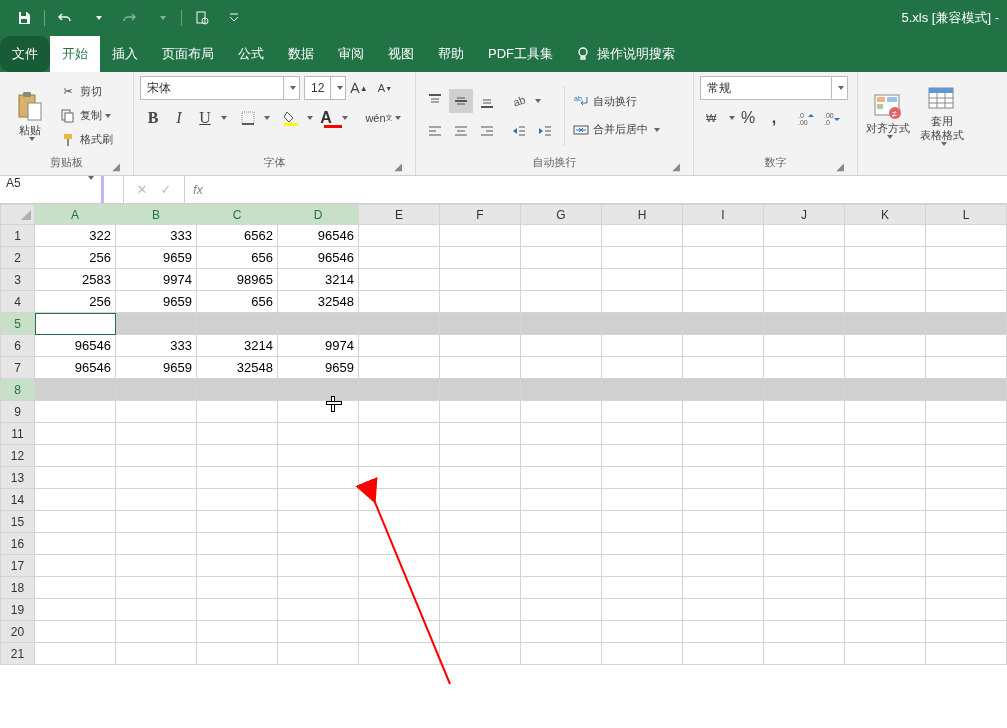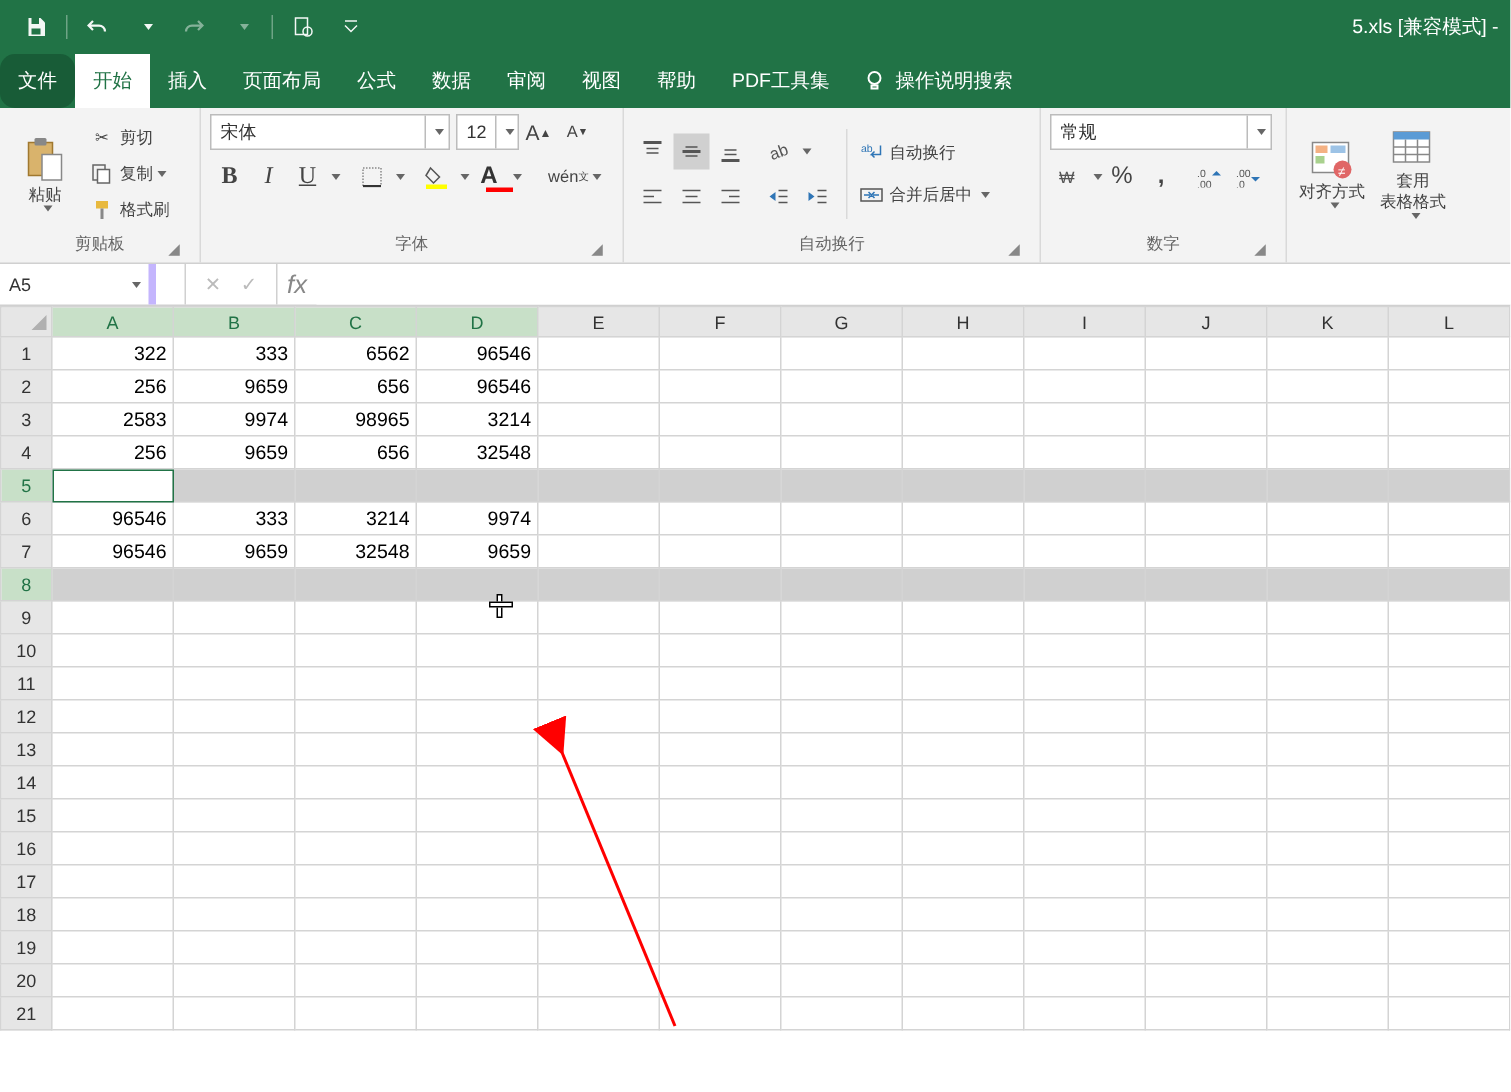--- a/index.html
+++ b/index.html
@@ -25,26 +25,26 @@
 .vstack{display:flex;flex-direction:column;gap:2px;margin-left:4px;}
 .smbtn{display:flex;align-items:center;font-size:11px;color:#444;padding:1px 2px;height:22px;}
 .smbtn .ic{width:16px;height:16px;margin-right:4px;display:inline-flex;align-items:center;justify-content:center;}
 .dd{width:0;height:0;border-left:3px solid transparent;border-right:3px solid transparent;border-top:4px solid #666;margin-left:3px;display:inline-block;}
 .combo{height:24px;border:1px solid #bcbcbc;background:#fff;display:flex;align-items:center;font-size:12px;color:#333;}
 .combo .cval{flex:1;padding:0 6px;}
 .combo .carrow{width:16px;border-left:1px solid #bcbcbc;display:flex;align-items:center;justify-content:center;height:100%;}
 .iconbtn{width:24px;height:24px;display:flex;align-items:center;justify-content:center;margin:0 1px;color:#444;}
 .row{display:flex;align-items:center;}
 .namebox-row{height:28px;border-bottom:1px solid #d0d0d0;background:#fff;display:flex;align-items:stretch;}
-.namebox{width:104px;border-right:5px solid #c4b5fd;display:flex;align-items:center;}
+.namebox{width:104px;border-right:3px solid #c4b5fd;display:flex;align-items:flex-start;}
 .namebox input{border:none;width:80px;padding:0 6px;font-size:12px;color:#333;outline:none;}
 .namebox .carrow{width:18px;display:flex;align-items:center;justify-content:center;}
 .fx-btns{display:flex;align-items:center;border-right:1px solid #d0d0d0;padding:0 6px;}
 .fx-btns .b{width:24px;text-align:center;color:#bbb;font-size:13px;}
-.fx-label{width:26px;display:flex;align-items:center;justify-content:center;font-style:italic;color:#888;font-size:17px;}
+.fx-label{width:26px;display:flex;align-items:center;justify-content:center;font-style:italic;color:#888;font-size:12px;}
 .formula-input{flex:1;border:none;outline:none;font-size:12px;padding:0 6px;}
 .sheet-wrap{position:relative;height:556px;overflow:hidden;}
 .grid{border-collapse:collapse;table-layout:fixed;}
 .grid th,.grid td{border:1px solid #d4d4d4;font-size:13px;font-weight:normal;height:22px;padding:0;}
 .grid thead th{background:#e6e6e6;color:#333;text-align:center;height:20px;font-size:12px;}
 .grid thead th.corner{background:#e6e6e6;width:34px;}
 .grid thead th.corner::after{content:"";display:block;width:0;height:0;border-right:10px solid #b0b0b0;border-top:10px solid transparent;margin-left:20px;}
 .grid tbody th{background:#e6e6e6;width:34px;text-align:center;font-size:12px;color:#333;}
 .grid td{width:81px;text-align:right;padding-right:4px;color:#000;background:#fff;}
 .grid tr.selrow th{background:#c8e0c8;color:#217346;}
@@ -553,35 +553,20 @@
           <td></td>
           <td></td>
           <td></td>
           <td></td>
           <td></td>
           <td></td>
           <td></td>
           <td></td>
         </tr>
         <tr>
-          <th>10</th>
-          <td></td>
-          <td></td>
-          <td></td>
-          <td></td>
-          <td></td>
-          <td></td>
-          <td></td>
-          <td></td>
-          <td></td>
-          <td></td>
-          <td></td>
-          <td></td>
-        </tr>
-        <tr>
           <th>11</th>
           <td></td>
           <td></td>
           <td></td>
           <td></td>
           <td></td>
           <td></td>
           <td></td>
           <td></td>
           <td></td>

